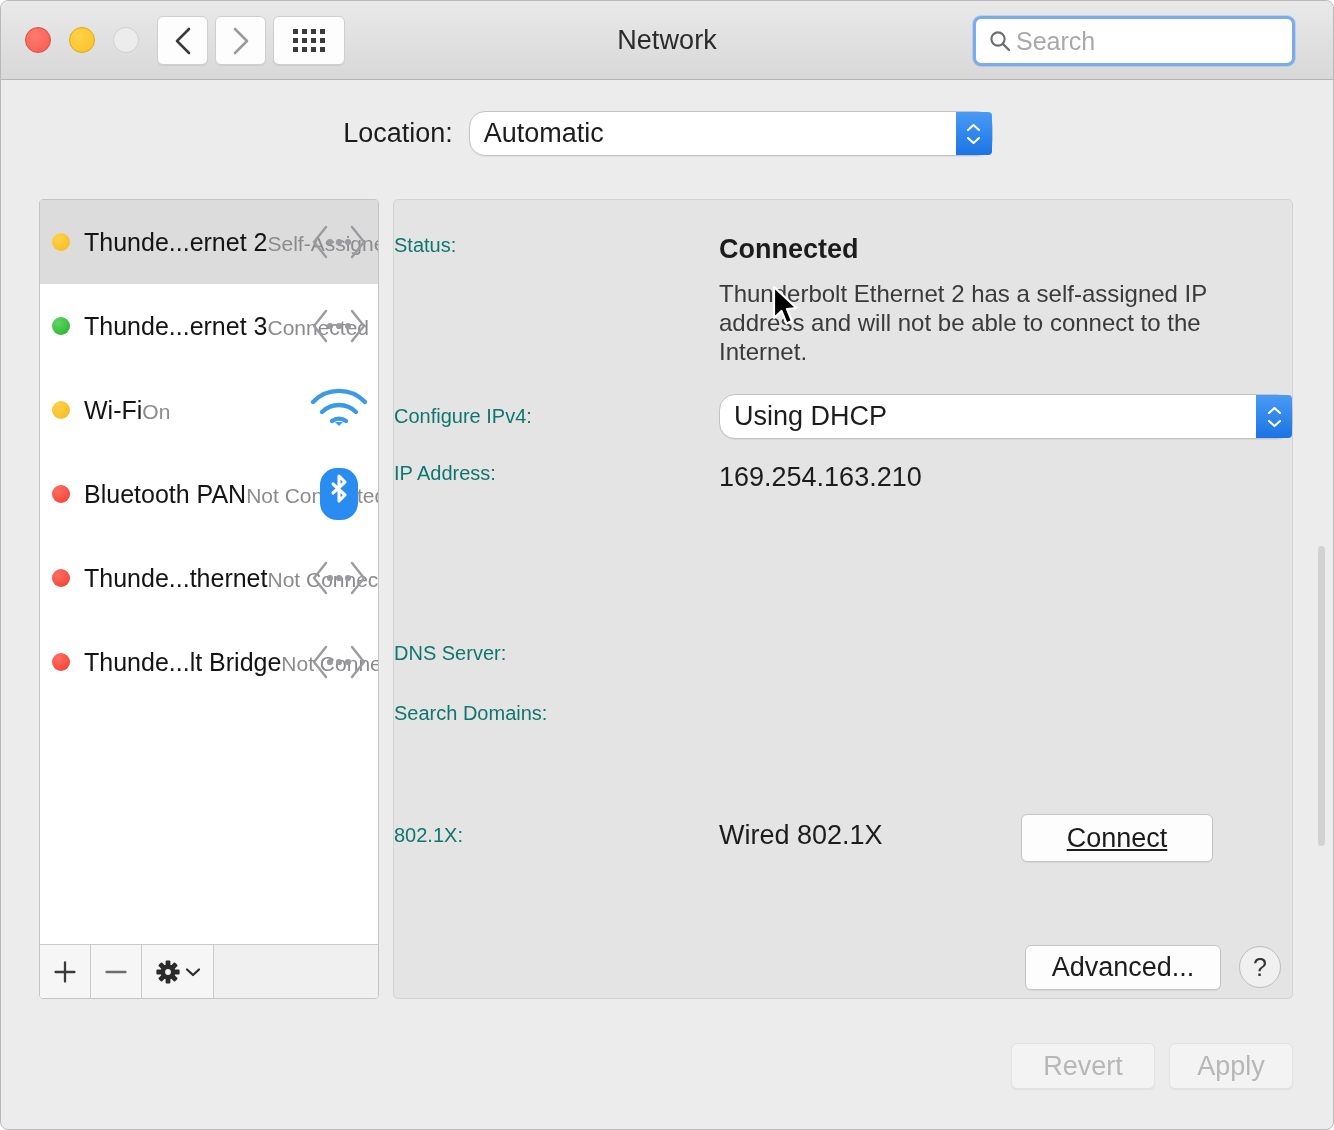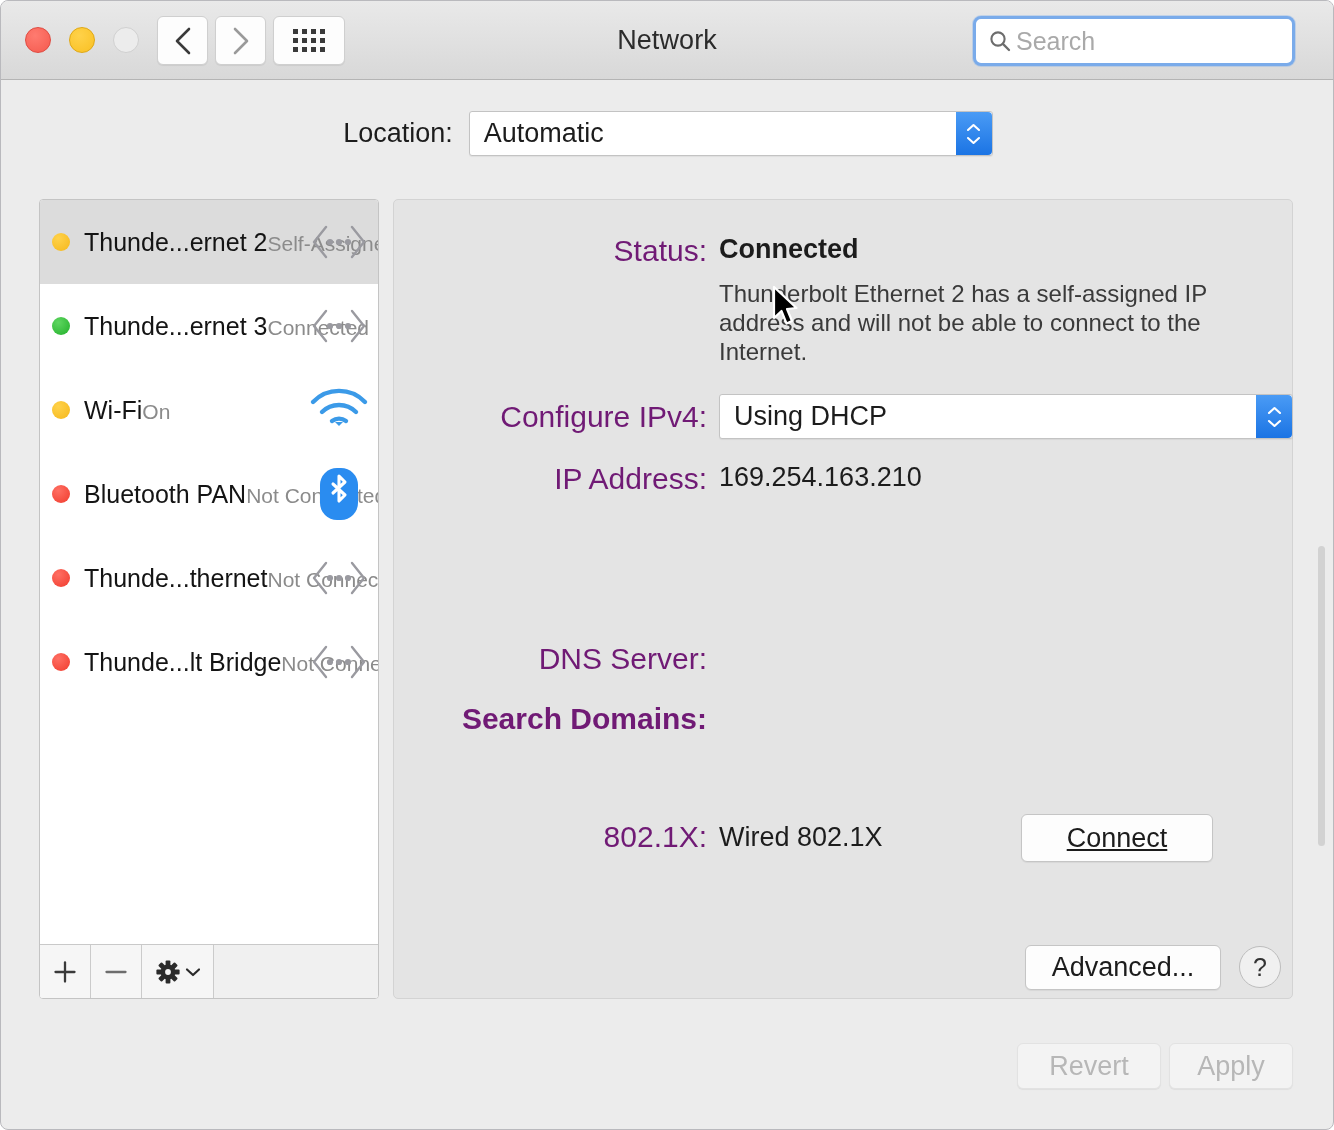--- a/index.html
+++ b/index.html
@@ -119,21 +119,21 @@
   #location-label {
     font-size: 27px;
     color: #1c1c1c;
     margin-right: 16px;
   }
   .popup {
     position: relative;
     height: 45px;
     background: #ffffff;
     border: 1px solid #c3c3c3;
-    border-radius: 3px;
+    border-radius: 16px;
     display: flex;
     align-items: center;
     box-shadow: 0 1px 1px rgba(0,0,0,.06);
   }
   .popup .pv {
     font-size: 27px;
     color: #1c1c1c;
     padding-left: 14px;
     white-space: nowrap;
   }
@@ -233,23 +233,23 @@
     border-radius: 5px;
   }
 
   .drow {
     position: absolute;
     display: flex;
     align-items: flex-start;
   }
   .dlabel {
     width: 325px;
-    text-align: right;
-    font-size: 30px;
-    color: #701a75;
+    text-align: left;
+    font-size: 20px;
+    color: #0f766e;
     padding-right: 12px;
     white-space: nowrap;
     flex: 0 0 auto;
   }
   .dvalue {
     font-size: 27px;
     color: #1c1c1c;
     white-space: nowrap;
   }
   .dvalue.bold { font-weight: bold; }
@@ -263,21 +263,21 @@
     color: #3a3a3a;
     line-height: 1.20;
   }
   #ipv4-row    { left: 0; top: 194px; align-items: center; }
   #ipv4-popup  { width: 574px; }
   #ipv4-popup .pv { font-size: 27px; }
   #ip-row      { left: 0; top: 262px; }
   #mask-row    { left: 0; top: 322px; }
   #router-row  { left: 0; top: 382px; }
   #dns-row     { left: 0; top: 442px; }
-  #domains-row { left: 0; top: 502px; font-weight: bold; }
+  #domains-row { left: 0; top: 502px; }
   #dot1x-row   { left: 0; top: 620px; align-items: center; }
 
   .btn {
     background: #fdfdfd;
     border: 1px solid #c5c5c5;
     border-radius: 6px;
     font-family: "Liberation Sans", sans-serif;
     font-size: 27px;
     color: #1c1c1c;
     box-shadow: 0 1px 1px rgba(0,0,0,.06);
@@ -303,21 +303,21 @@
     font-size: 25px;
     color: #333;
     display: flex; align-items: center; justify-content: center;
   }
 
   
   #bottom-bar {
     position: absolute;
     right: 40px; top: 1042px;
     display: flex;
-    gap: 8px;
+    gap: 14px;
   }
   .btn.disabled {
     background: #f3f3f3;
     border-color: #e2e2e2;
     color: #b7b7b7;
   }
   #revert-btn { width: 144px; height: 46px; }
   #apply-btn  { width: 124px; height: 46px; }
 
   

